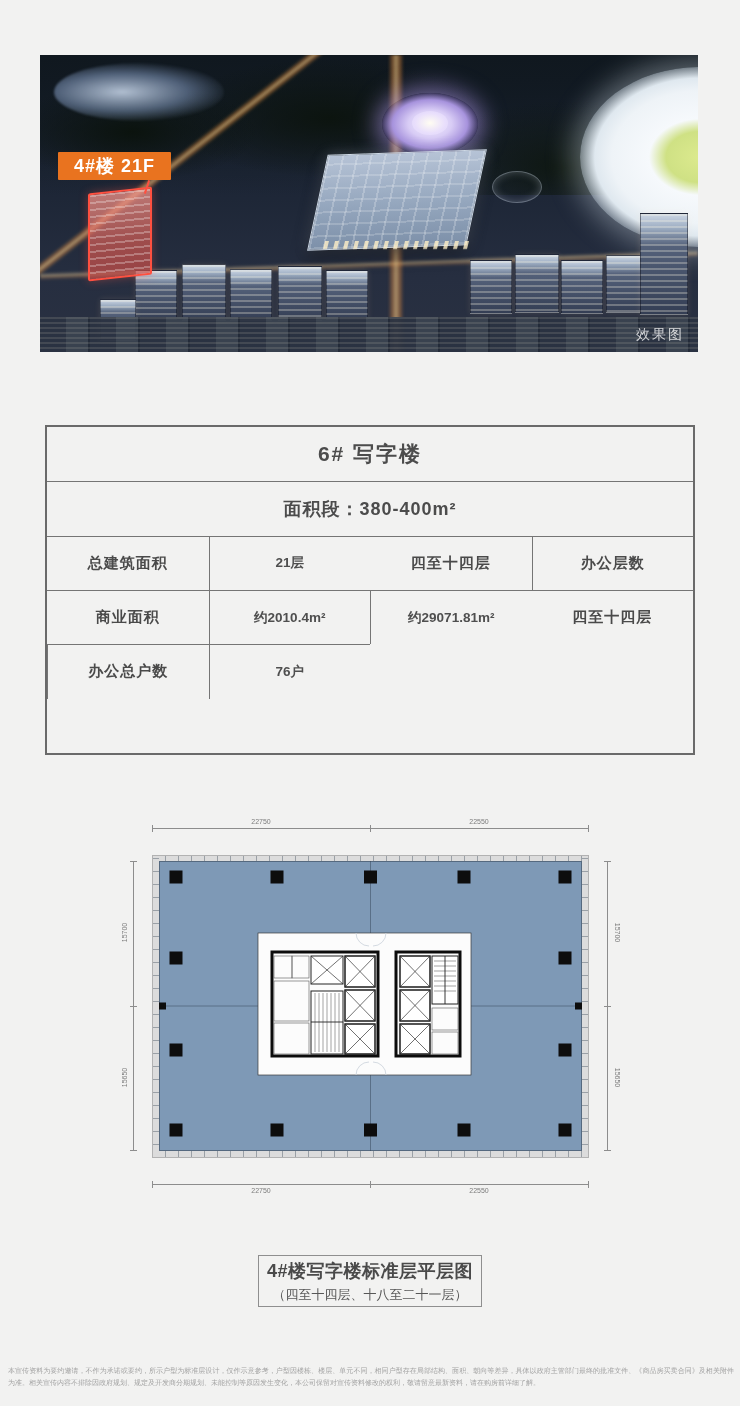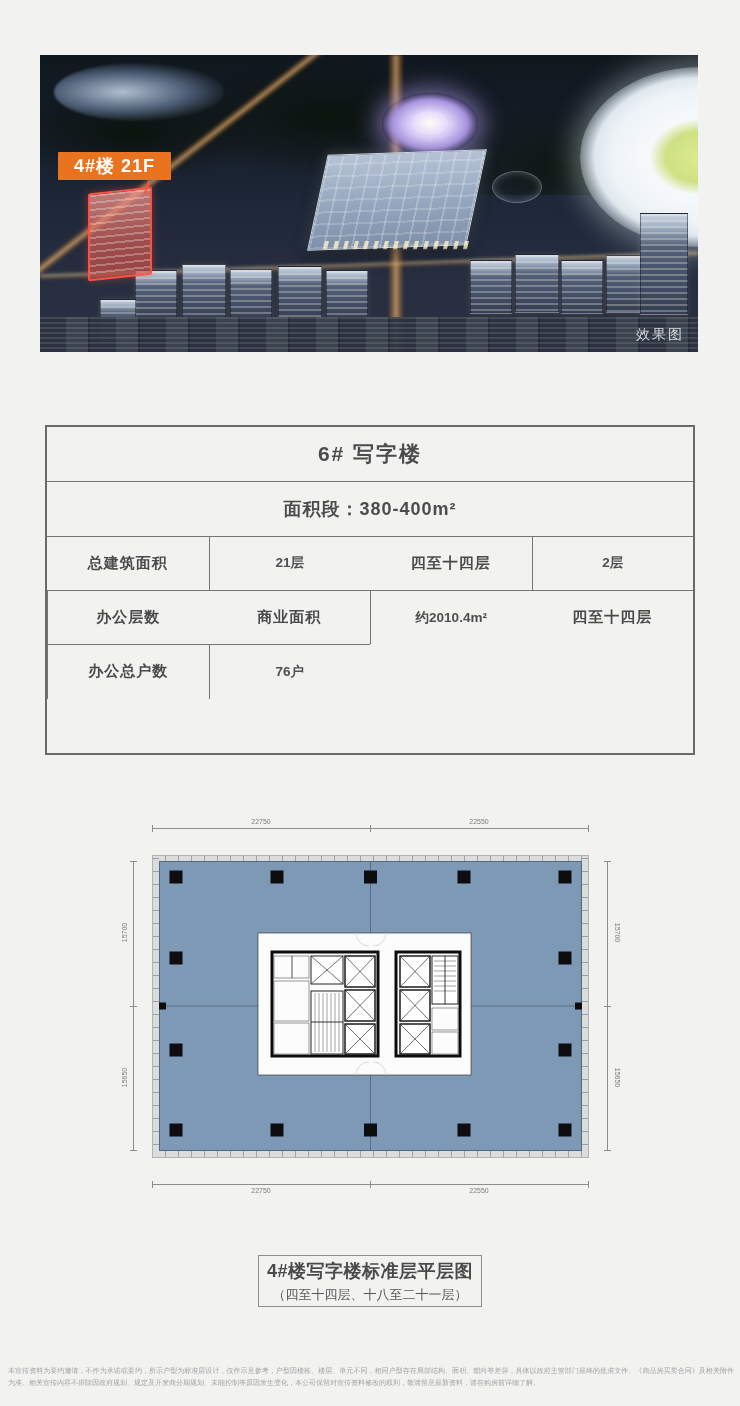--- a/index.html
+++ b/index.html
@@ -131,25 +131,25 @@
 </div>
 
 <div class="abs info-table">
   <div class="t-title c0 r0">6# 写字楼</div>
   <div class="t-area c0">面积段：380-400m²</div>
 
   <div class="t-label c0">总建筑面积</div>
   <div class="t-value">21层</div>
 
   <div class="t-label c0">四至十四层</div>
-  <div class="t-value">2层</div>
   <div class="t-label">办公层数</div>
 
   <div class="t-label c0">商业面积</div>
   <div class="t-value">约2010.4m²</div>
+  <div class="t-value">约29071.81m²</div>
 
   <div class="t-label c0">四至十四层</div>
   <div class="t-label">办公总户数</div>
   <div class="t-value">76户</div>
 </div>
 
 <div class="abs plan">
 
   <div class="abs dim-line-h" style="left:32px;top:13px;width:437px;"></div>
   <div class="abs dim-tick-v" style="left:32px;top:10px;"></div>

